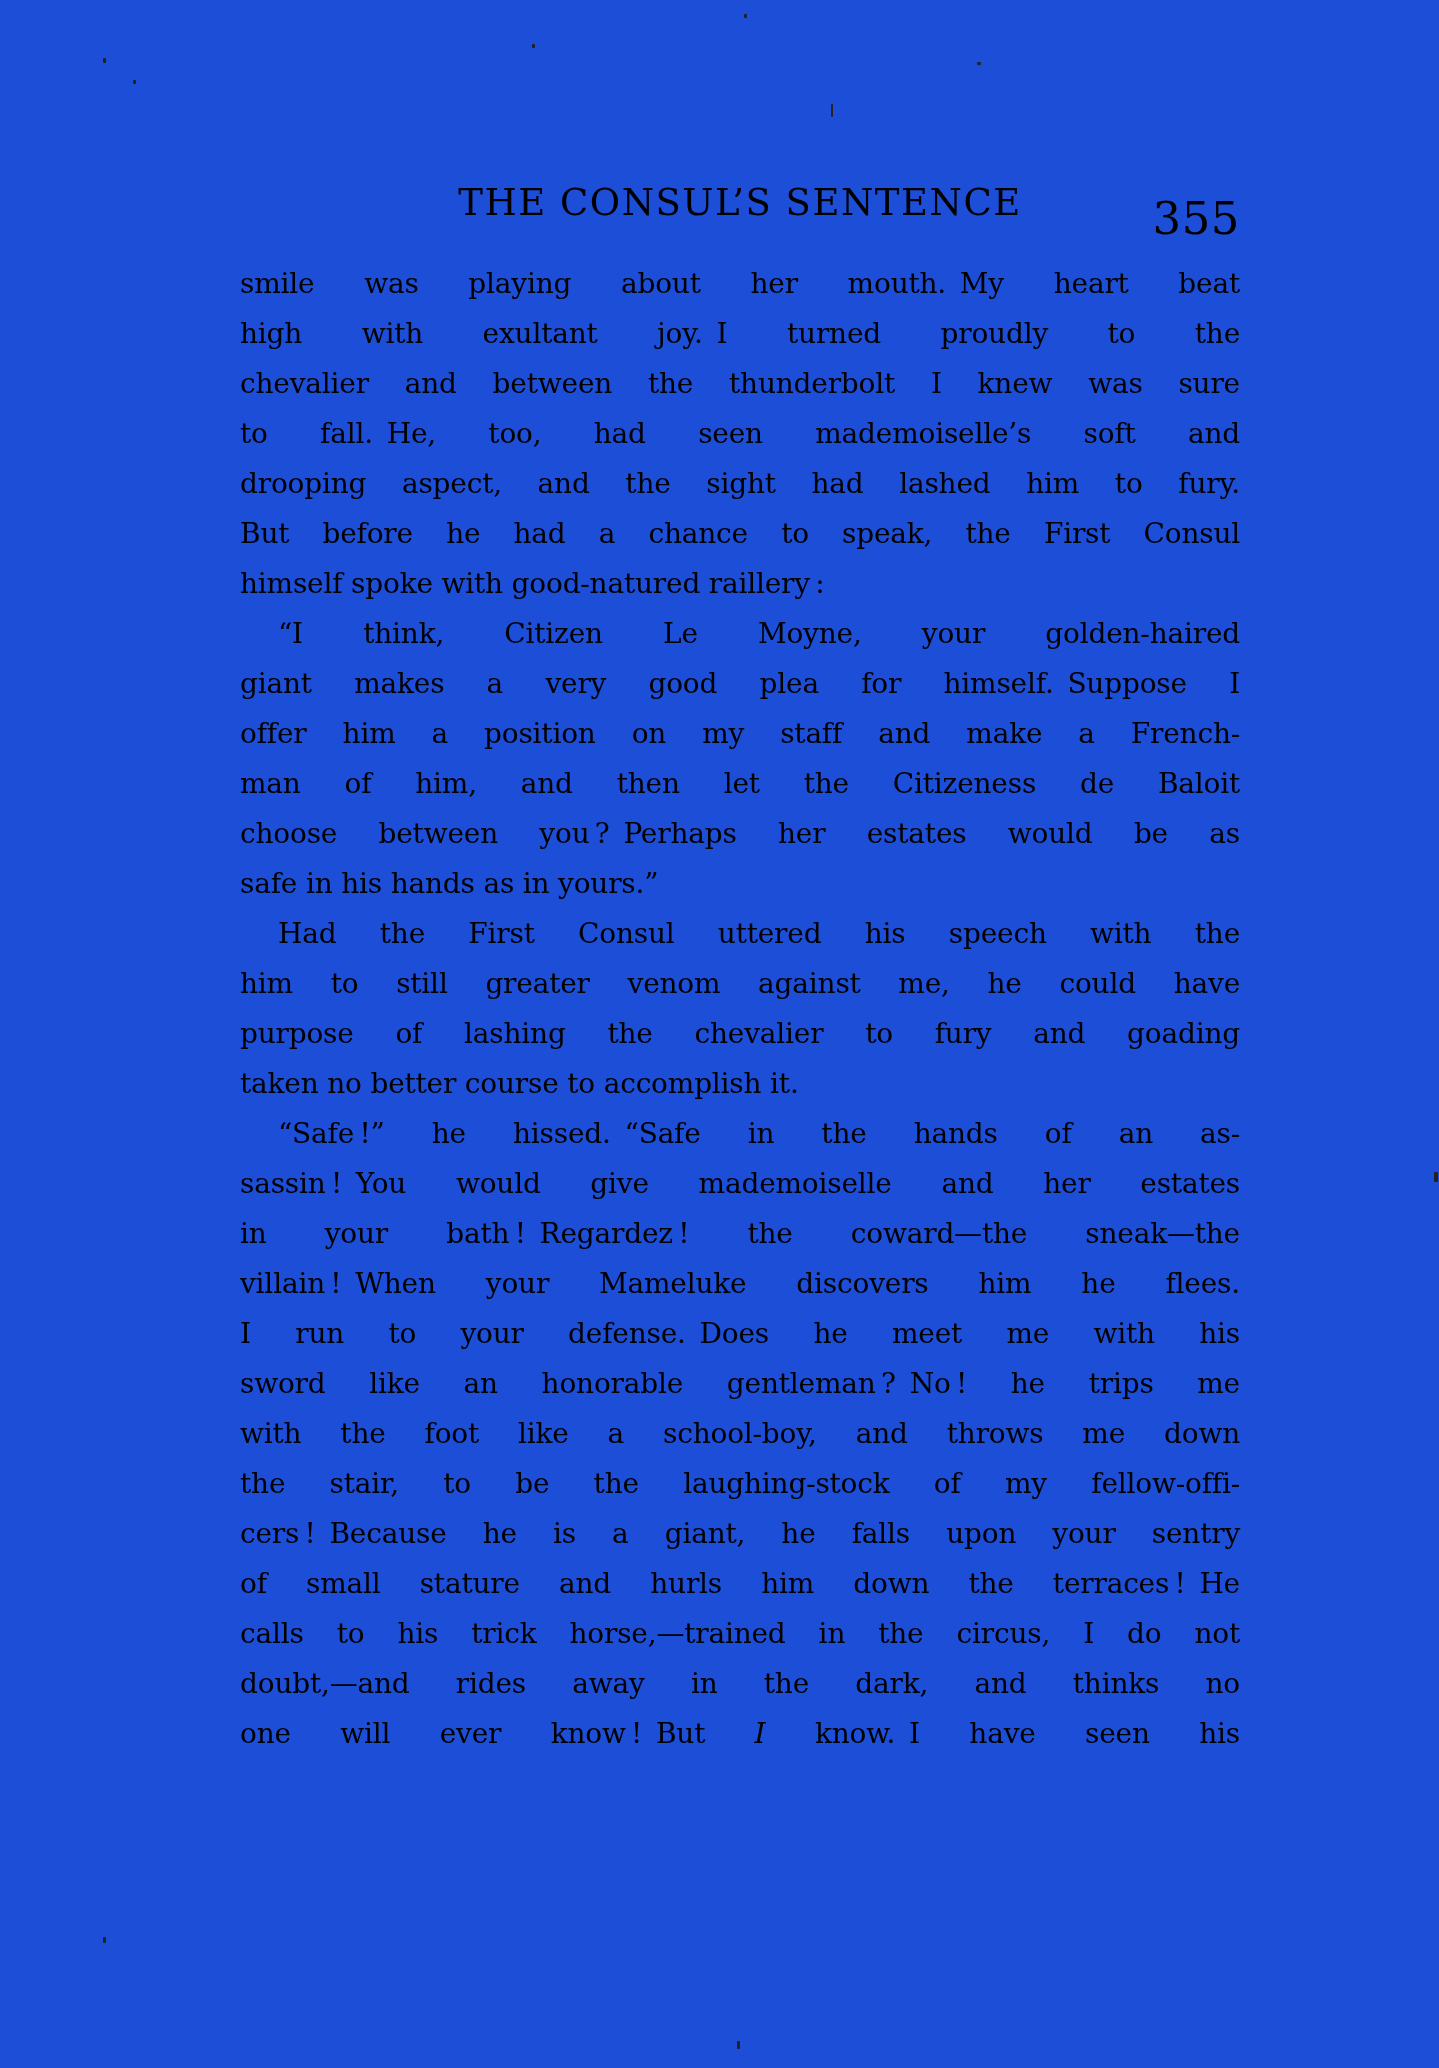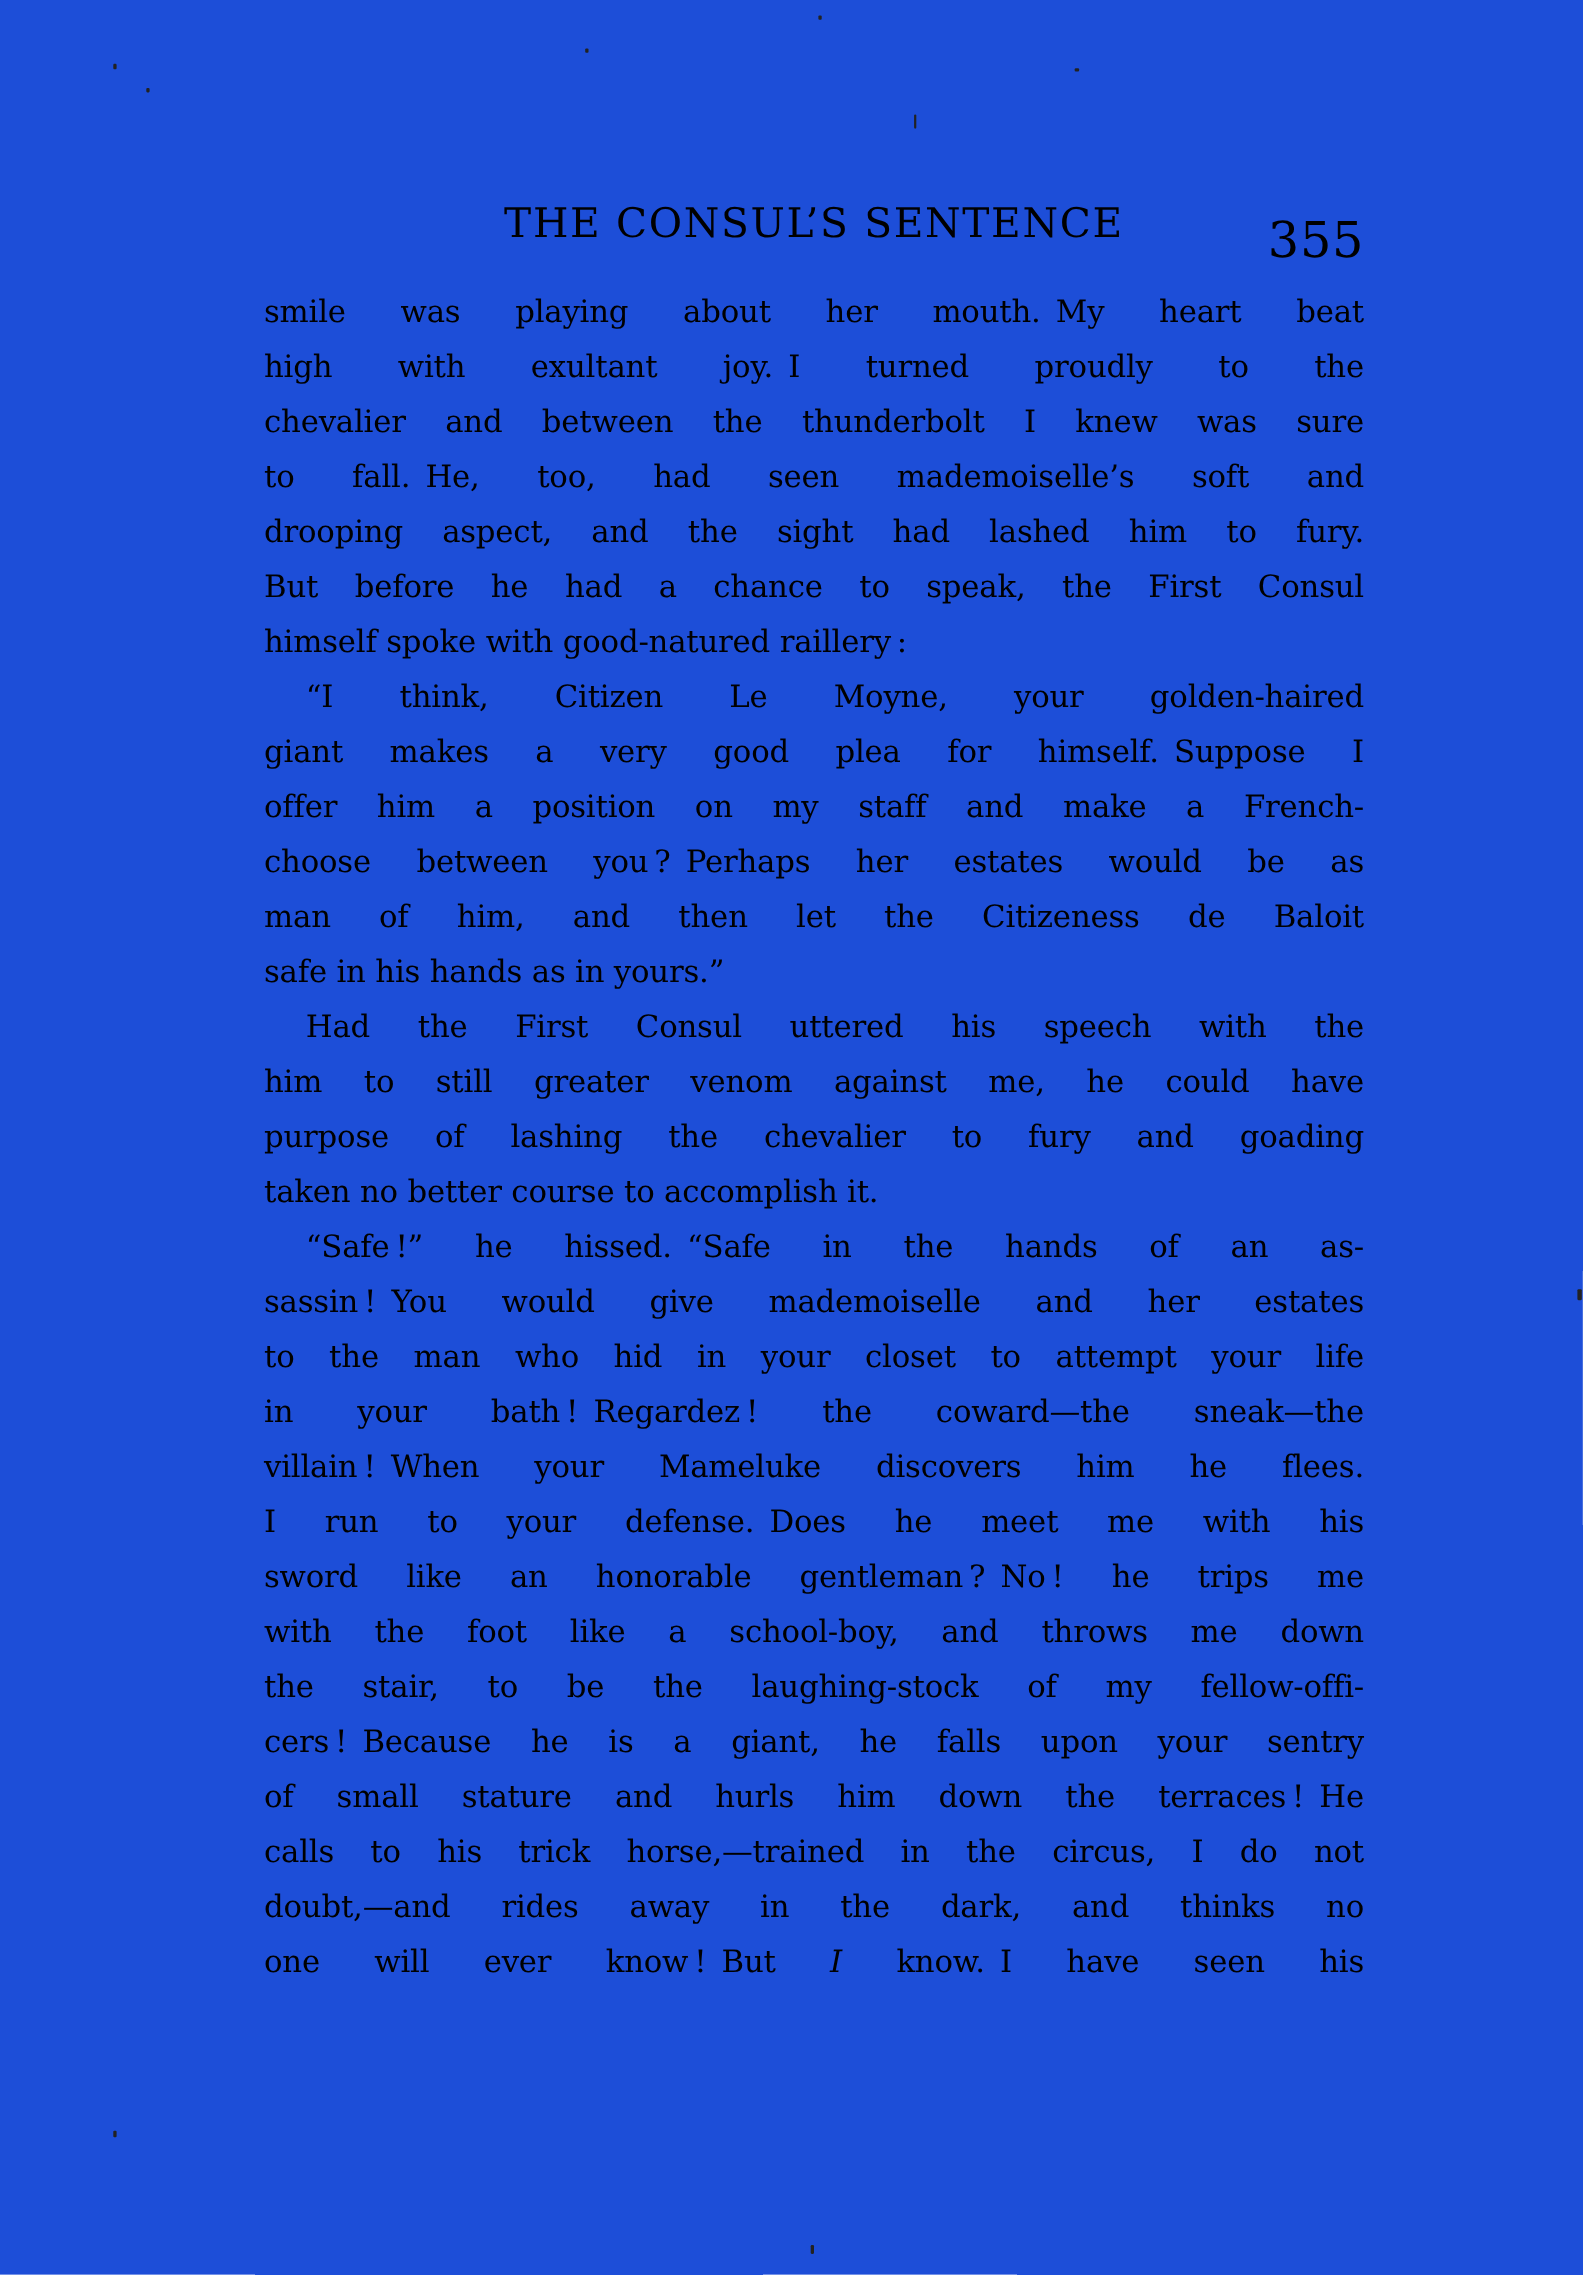--- a/index.html
+++ b/index.html
@@ -83,30 +83,29 @@
       <div class="line">smile was playing about her mouth. My heart beat</div>
       <div class="line">high with exultant joy. I turned proudly to the</div>
       <div class="line">chevalier and between the thunderbolt I knew was sure</div>
       <div class="line">to fall. He, too, had seen mademoiselle’s soft and</div>
       <div class="line">drooping aspect, and the sight had lashed him to fury.</div>
       <div class="line">But before he had a chance to speak, the First Consul</div>
       <div class="line para-end">himself spoke with good-natured raillery :</div>
       <div class="line indent">“I think, Citizen Le Moyne, your golden-haired</div>
       <div class="line">giant makes a very good plea for himself. Suppose I</div>
       <div class="line">offer him a position on my staff and make a French-</div>
+      <div class="line">man of him, and then let the Citizeness de Baloit</div>
       <div class="line">choose between you ? Perhaps her estates would be as</div>
-      <div class="line">man of him, and then let the Citizeness de Baloit</div>
       <div class="line para-end">safe in his hands as in yours.”</div>
       <div class="line indent">Had the First Consul uttered his speech with the</div>
       <div class="line">him to still greater venom against me, he could have</div>
       <div class="line">purpose of lashing the chevalier to fury and goading</div>
       <div class="line para-end">taken no better course to accomplish it.</div>
       <div class="line indent">“Safe !” he hissed. “Safe in the hands of an as-</div>
       <div class="line">sassin ! You would give mademoiselle and her estates</div>
-      <div class="line">to the man who hid in your closet to attempt your life</div>
       <div class="line">in your bath ! Regardez ! the coward—the sneak—the</div>
       <div class="line">villain ! When your Mameluke discovers him he flees.</div>
       <div class="line">I run to your defense. Does he meet me with his</div>
       <div class="line">sword like an honorable gentleman ? No ! he trips me</div>
       <div class="line">with the foot like a school-boy, and throws me down</div>
       <div class="line">the stair, to be the laughing-stock of my fellow-offi-</div>
       <div class="line">cers ! Because he is a giant, he falls upon your sentry</div>
       <div class="line">of small stature and hurls him down the terraces ! He</div>
       <div class="line">calls to his trick horse,—trained in the circus, I do not</div>
       <div class="line">doubt,—and rides away in the dark, and thinks no</div>

